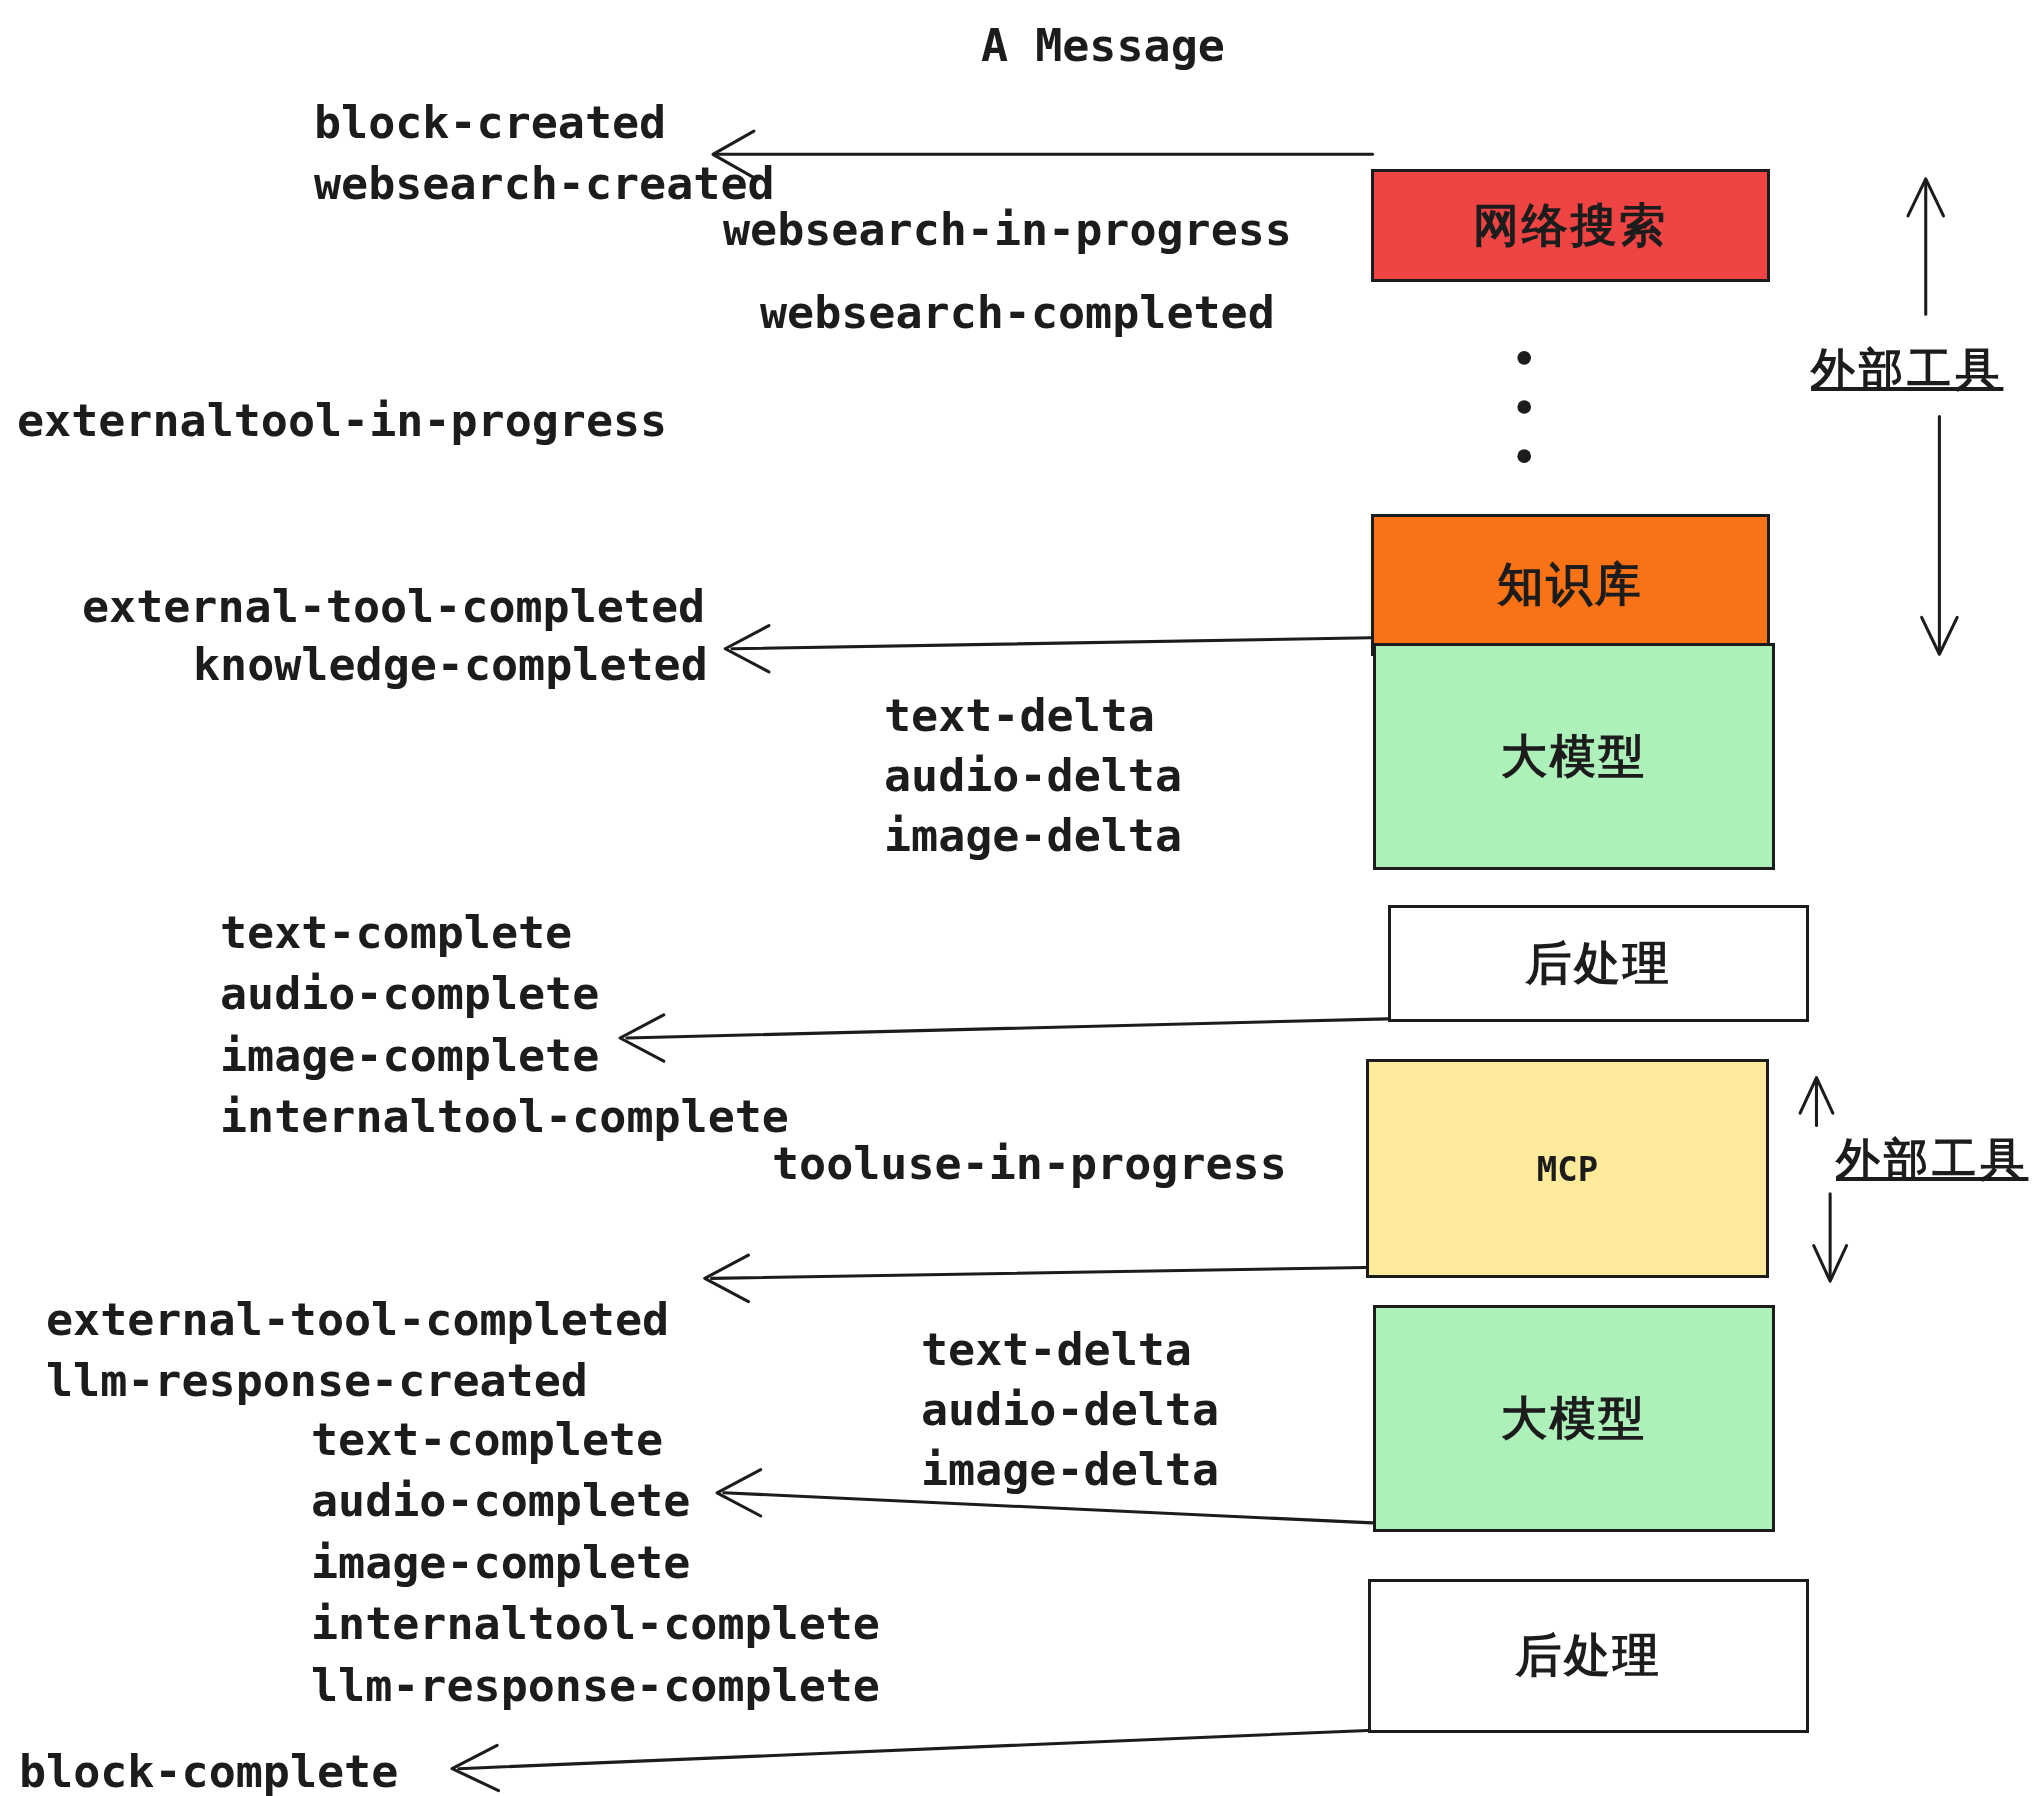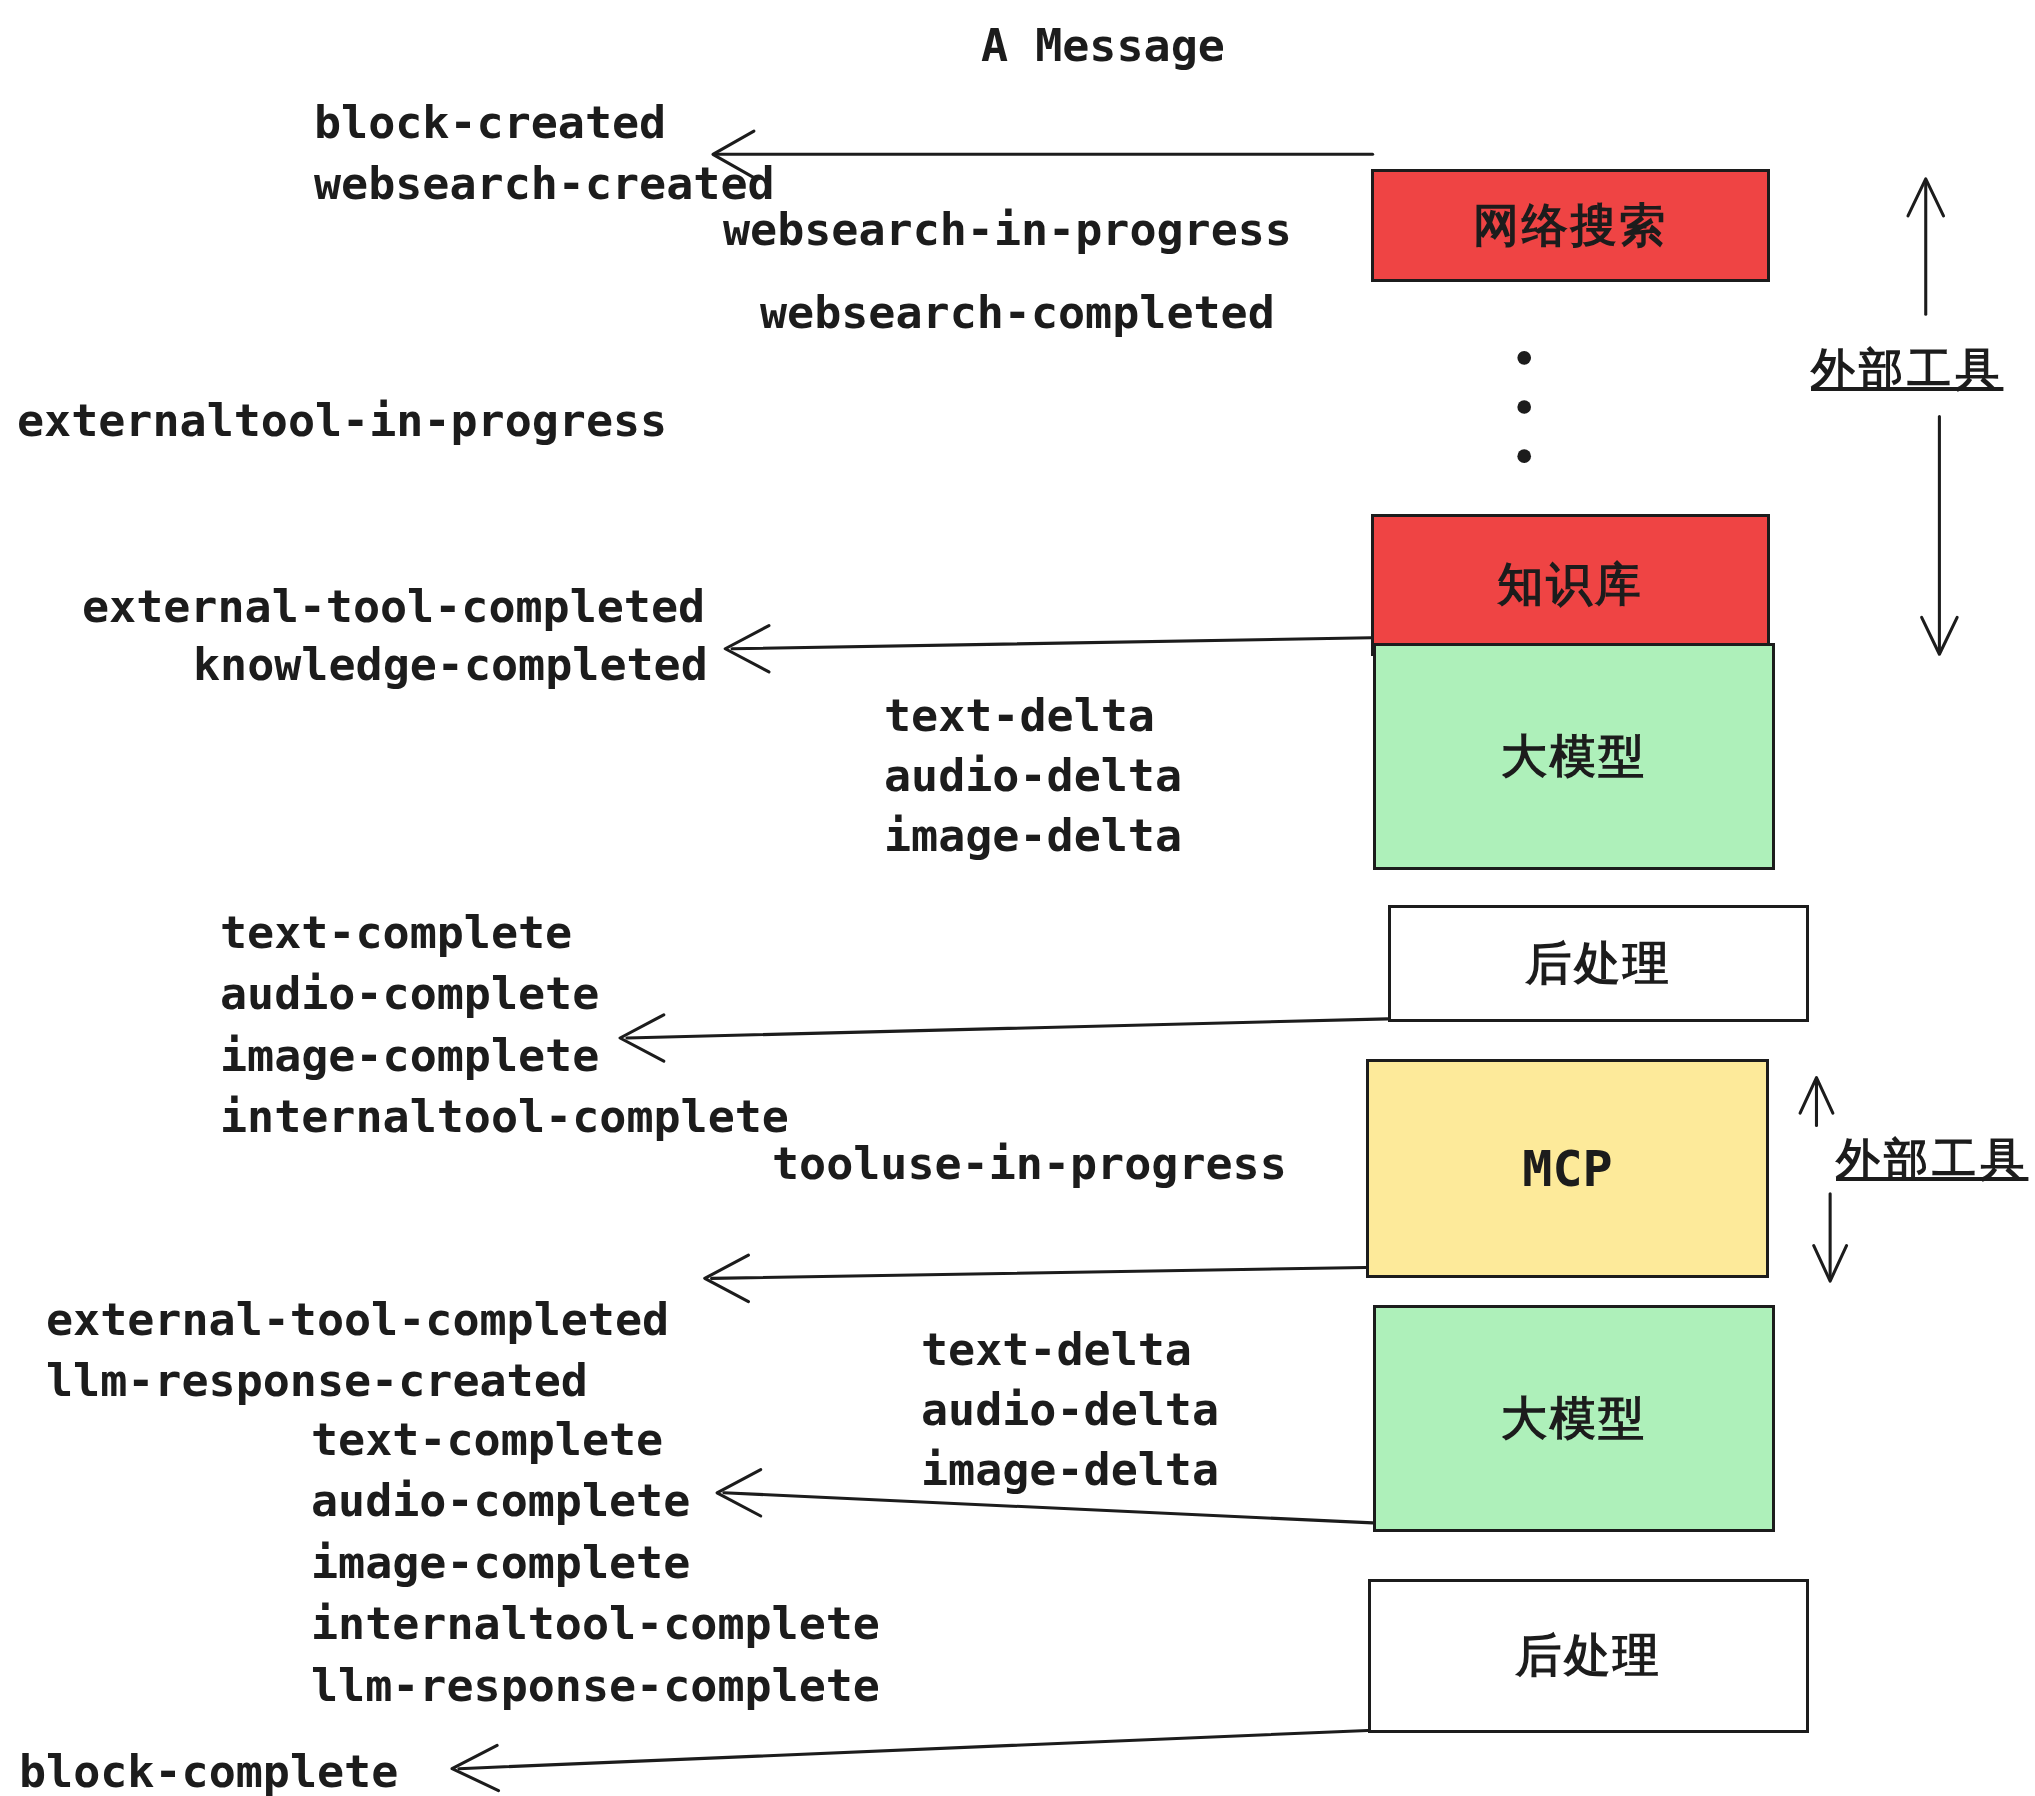--- a/index.html
+++ b/index.html
@@ -16,21 +16,21 @@
     position:absolute; font-size:45px; font-weight:600; color:var(--ink);
     white-space:nowrap; line-height:1.15; font-family:"DejaVu Sans Mono", monospace;
   }
   .box {
     position:absolute; box-sizing:border-box; border:3.4px solid var(--ink);
     display:flex; align-items:center; justify-content:center;
     font-family:"DejaVu Sans", "Liberation Sans", sans-serif;
     font-size:46px; font-weight:600; color:var(--ink); letter-spacing:2.7px;
     white-space:nowrap;
   }
-  .box.mono { font-family:"DejaVu Sans Mono", monospace; font-size:50px; letter-spacing:0; }
+  .box.mono { font-family:"DejaVu Sans Mono", monospace; font-size:34px; letter-spacing:0; }
   .side-note {
     position:absolute; font-family:"DejaVu Sans", "Liberation Sans", sans-serif;
     font-size:44px; font-weight:600; color:var(--ink); letter-spacing:4.1px; white-space:nowrap;text-decoration:underline;
   }
   svg.arrows { position:absolute; left:0; top:0; width:2035px; height:1796px; }
   .stk { stroke:var(--ink); stroke-width:4.5; fill:none; stroke-linecap:round; stroke-linejoin:round; }
   .dot { fill:var(--ink); }
 </style>
 </head>
 <body>
@@ -119,21 +119,21 @@
   <div class="lbl" style="left:311px;  top:1414px;">text-complete</div>
   <div class="lbl" style="left:311px;  top:1475px;">audio-complete</div>
   <div class="lbl" style="left:311px;  top:1537px;">image-complete</div>
   <div class="lbl" style="left:311px;  top:1598px;">internaltool-complete</div>
   <div class="lbl" style="left:311px;  top:1660px;">llm-response-complete</div>
   <div class="lbl" style="left:19px;   top:1746px;">block-complete</div>
 
   <div class="box" style="left: 1371px; top: 169px; width: 399px; height: 113px; background-color: #ef4444;">
     <span>网络搜索</span>
   </div>
-  <div class="box" style="left: 1371px; top: 514px; width: 399px; height: 142px; background-color: #ef4444;">
+  <div class="box" style="left: 1371px; top: 514px; width: 399px; height: 142px; background-color: #f97316;">
     <span>知识库</span>
   </div>
   <div class="box" style="left: 1373px; top: 643px; width: 402px; height: 227px; background-color: rgb(174, 240, 186);">
     <span>大模型</span>
   </div>
   <div class="box" style="left: 1388px; top: 905px; width: 421px; height: 117px; background-color: rgb(255, 255, 255);">
     <span>后处理</span>
   </div>
   <div class="box mono" style="left: 1366px; top: 1059px; width: 403px; height: 219px; background-color: rgb(253, 234, 154);">
     <span>MCP</span>

